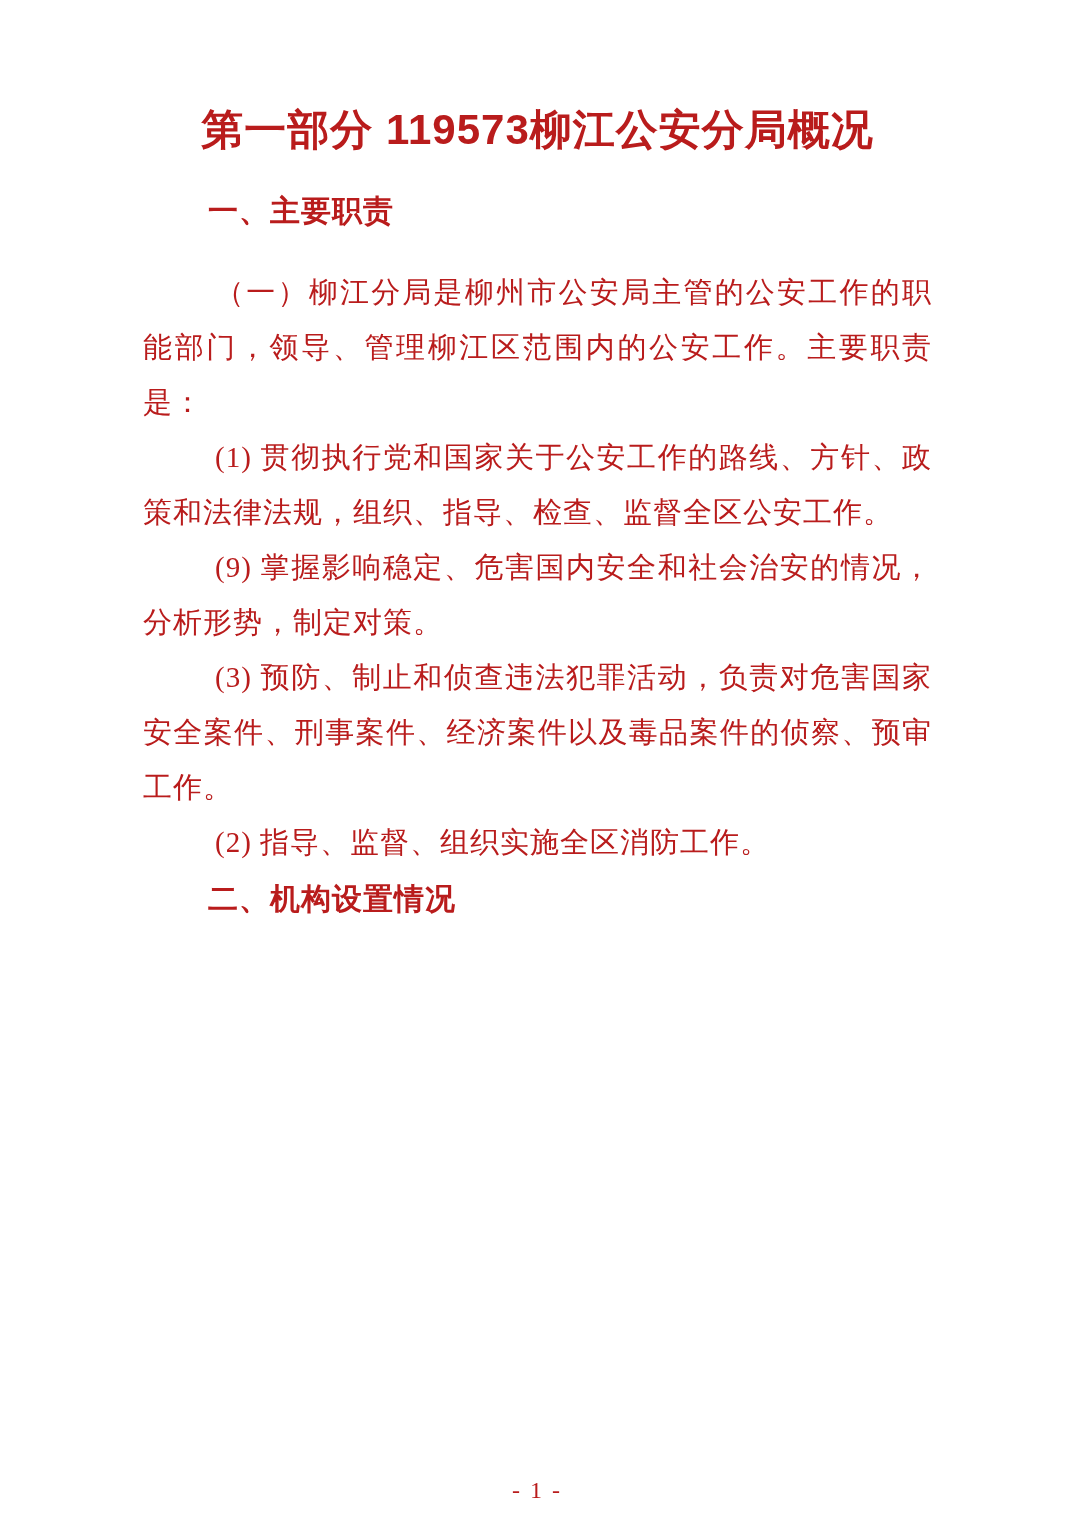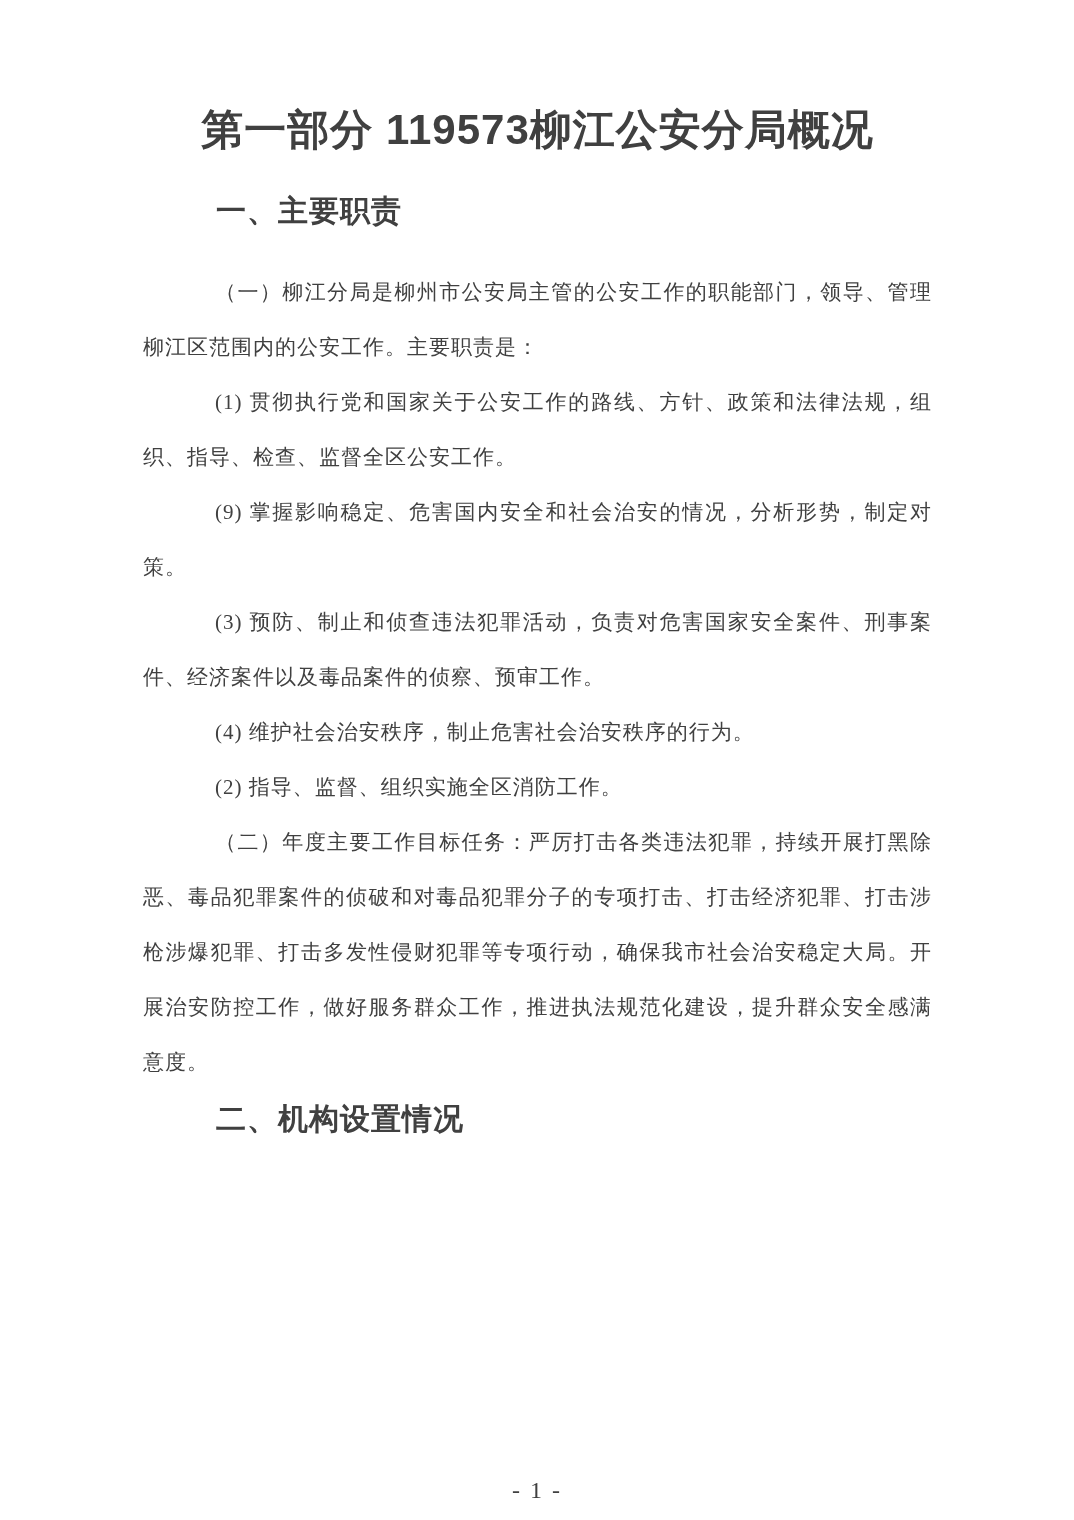--- a/index.html
+++ b/index.html
@@ -7,48 +7,48 @@
     padding: 0;
     background: #ffffff;
   }
   .page {
     position: relative;
     width: 1074px;
     height: 1520px;
     box-sizing: border-box;
     padding: 0 142px 0 143px;
     background: #ffffff;
-    color: #404040;
+    color: #b91c1c;
     overflow: hidden;
     font-family: "Liberation Serif", "DejaVu Serif", serif;
   }
   .doc-title {
     margin: 102px 0 0 0;
     font-family: "Liberation Sans", "DejaVu Sans", sans-serif;
     font-weight: 700;
     font-size: 42px;
     line-height: 56px;
     text-align: center;
     letter-spacing: 1px;
     white-space: nowrap;
   }
   .section-heading {
     font-family: "Liberation Sans", "DejaVu Sans", sans-serif;
     font-weight: 700;
     font-size: 30px;
     line-height: 42px;
     text-indent: 65px;
-    margin: 8px;
+    margin: 0;
     letter-spacing: 1px;
   }
   .heading-1 { margin-top: 32px; }
   .heading-2 { margin-top: 8px; }
   .body-par {
     margin: 0;
-    font-size: 21px;
+    font-size: 29px;
     line-height: 55px;
     letter-spacing: 1px;
     text-align: justify;
     text-indent: 72px;
     word-break: break-all;
   }
   .par-first { margin-top: 33px; }
   .page-number {
     position: absolute;
     left: 0;
@@ -71,25 +71,23 @@
   <h2 class="section-heading heading-1">一、主要职责</h2>
 
   <p class="body-par par-first">（一）柳江分局是柳州市公安局主管的公安工作的职能部门，领导、管理柳江区范围内的公安工作。主要职责是：</p>
 
   <p class="body-par">(1) 贯彻执行党和国家关于公安工作的路线、方针、政策和法律法规，组织、指导、检查、监督全区公安工作。</p>
 
   <p class="body-par">(9) 掌握影响稳定、危害国内安全和社会治安的情况，分析形势，制定对策。</p>
 
   <p class="body-par">(3) 预防、制止和侦查违法犯罪活动，负责对危害国家安全案件、刑事案件、经济案件以及毒品案件的侦察、预审工作。</p>
 
-  <p class="body-par">(4) 维护社会治安秩序，制止危害社会治安秩序的行为。</p>
 
 
   <p class="body-par">(2) 指导、监督、组织实施全区消防工作。</p>
 
 
-  <p class="body-par">（二）年度主要工作目标任务：严厉打击各类违法犯罪，持续开展打黑除恶、毒品犯罪案件的侦破和对毒品犯罪分子的专项打击、打击经济犯罪、打击涉枪涉爆犯罪、打击多发性侵财犯罪等专项行动，确保我市社会治安稳定大局。开展治安防控工作，做好服务群众工作，推进执法规范化建设，提升群众安全感满意度。</p>
 
   <h2 class="section-heading heading-2">二、机构设置情况</h2>
 
   <div class="page-number">- 1 -</div>
 
 </div>
 
 </body></html>

